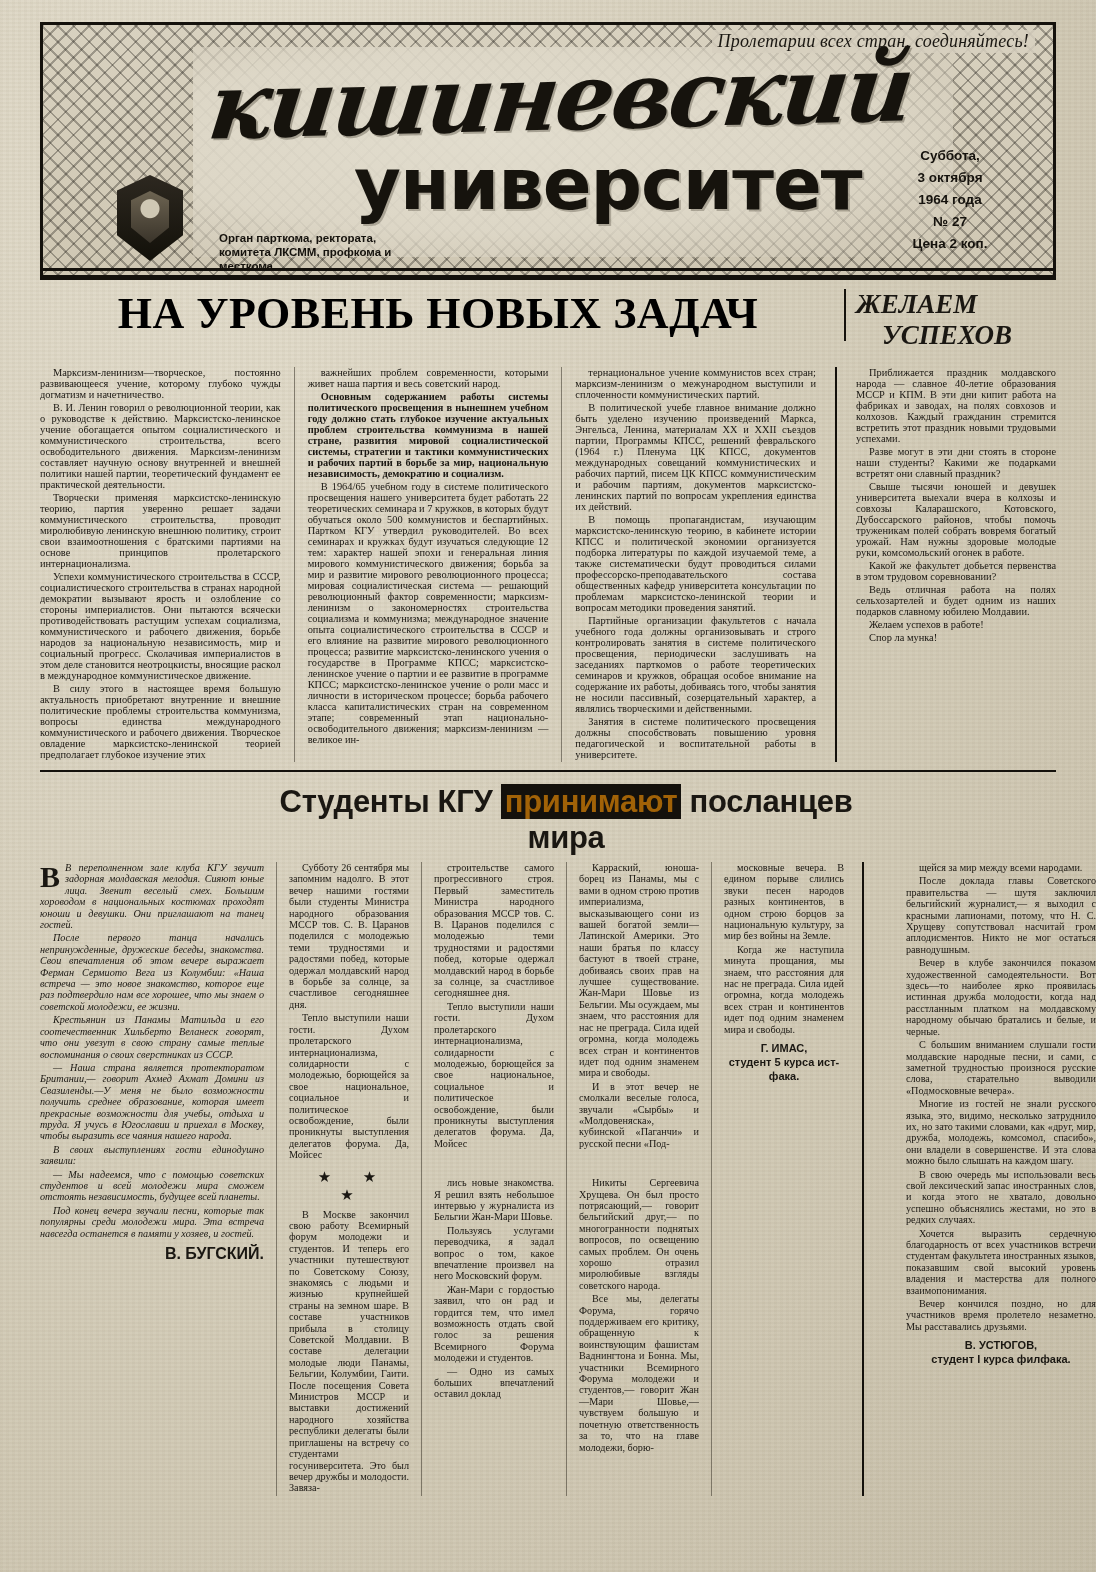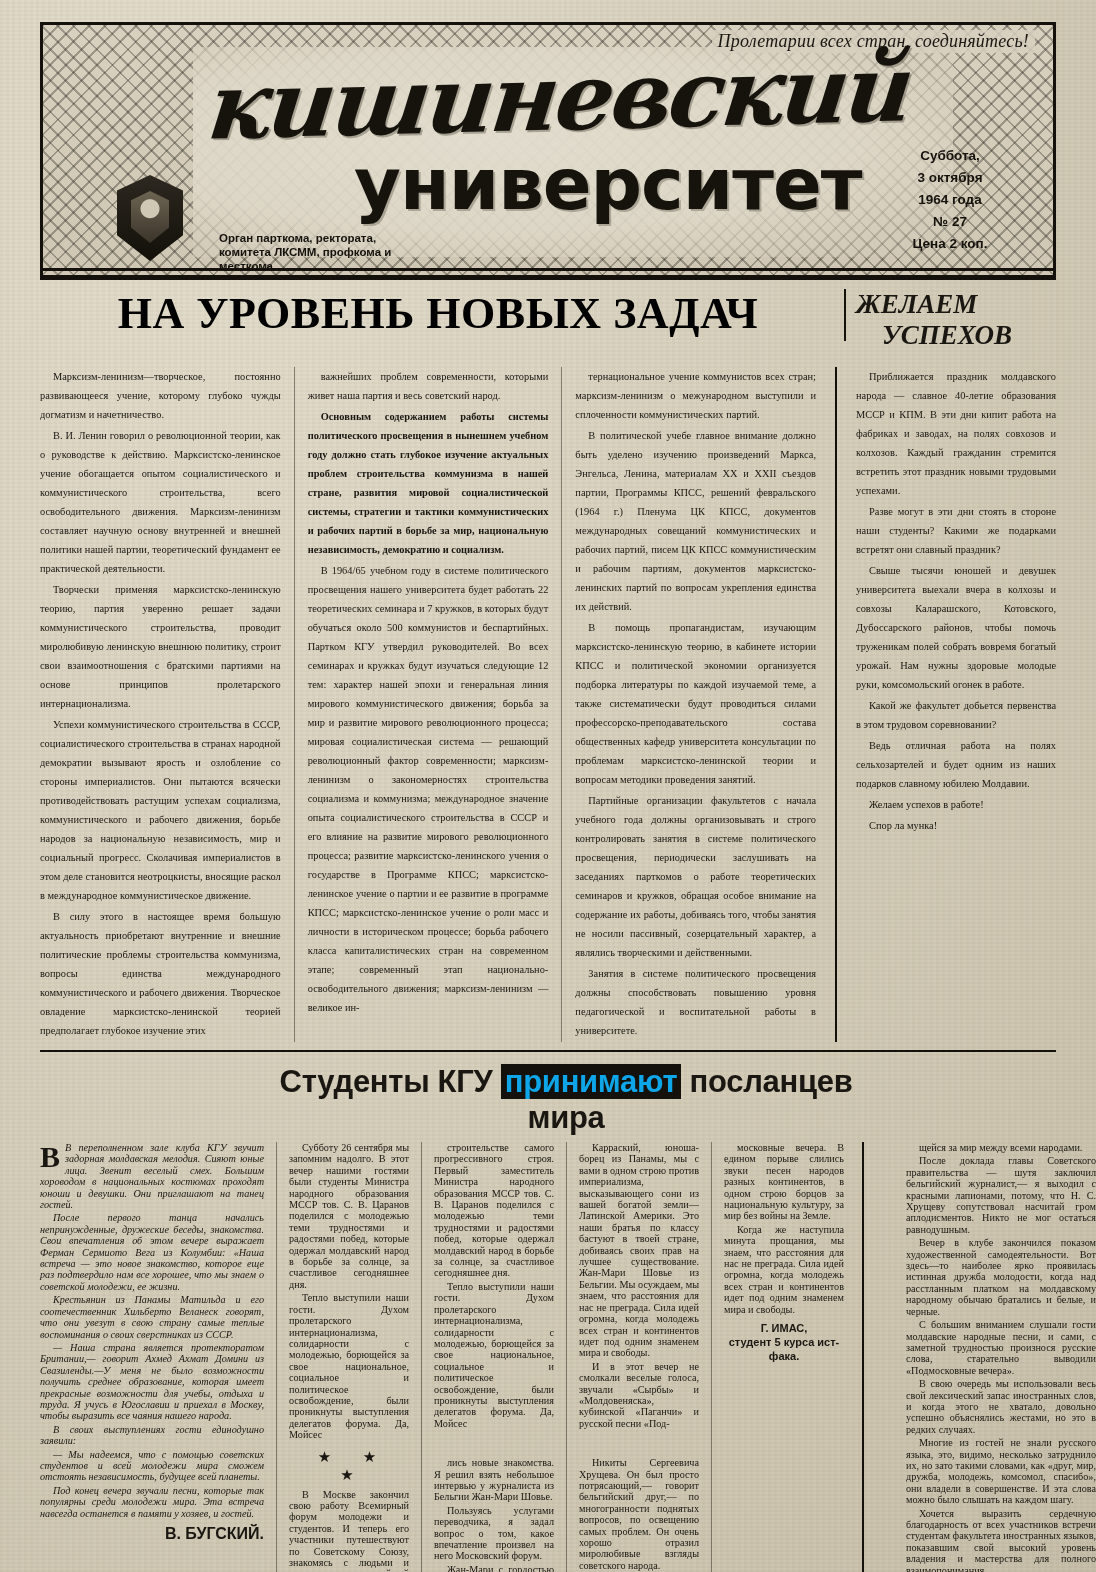--- a/index.html
+++ b/index.html
@@ -76,21 +76,21 @@
   }
   .mh-rule{position:absolute;left:0;right:0;bottom:6px;height:3px;background:#14110c;}
   .mh-rule2{position:absolute;left:0;right:0;bottom:0;height:2px;background:#14110c;}
 
   
   .hl{
     font-family:"Liberation Serif", serif;font-weight:bold;
     text-align:center;color:#000000;
   }
   p{margin:0 0 2px 0;text-indent:13px;text-align:justify;
-    font-size:10.4px;line-height:19px;hyphens:auto;}
+    font-size:10.4px;line-height:11px;hyphens:auto;}
   .col p:first-child{text-indent:13px;}
   .rule{height:2px;background:#14110c;}
 
   
   .sec1{position:relative;margin:9px 12px 0 12px;}
   .sec1-head{
     font-size:44px;line-height:50px;letter-spacing:.5px;
     font-weight:bold;text-align:center;
   }
   .sec1-body{display:flex;gap:13px;margin-top:8px;}
@@ -104,21 +104,21 @@
   }
   .r-head .l2{display:block;padding-left:26px;}
 
   
   .sec2{position:relative;margin:8px 12px 0 12px;}
   .sec2-head{
     font-family:"Liberation Sans", sans-serif;font-weight:bold;
     font-size:31px;line-height:36px;text-align:center;letter-spacing:-.3px;
   }
   .sec2-head .ink{
-    background:#14110c;color:#0ea5e9;padding:0 4px;
+    background:#14110c;color:#a16207;padding:0 4px;
   }
   .sec2-body{display:flex;gap:12px;margin-top:6px;}
   .dropcap{float:left;font-size:30px;line-height:25px;font-weight:bold;padding:2px 5px 0 0;}
   .ital{font-style:italic;}
   .sig{font-family:"Liberation Sans", sans-serif;font-weight:bold;font-size:16px;text-align:right;margin-top:6px;}
   .sig2{font-family:"Liberation Sans", sans-serif;font-weight:bold;font-size:11px;text-align:center;margin-top:6px;line-height:14px;}
   .stars{text-align:center;letter-spacing:14px;font-size:15px;margin:7px 0 5px 10px;}
   .c-narrow p{font-size:10.2px;line-height:11.4px;}
 </style>
 </head>
@@ -268,22 +268,22 @@
         </div>
       </div>
 
       <div class="sep" style="margin:0 6px;"></div>
 
       <div style="width:190px;flex:0 0 190px;margin-left:24px;" class="c-narrow">
         <p>щейся за мир между всеми народами.</p>
         <p>После доклада главы Советского правительства — шутя заключил бельгийский журналист,— я выходил с красными лапионами, потому, что Н. С. Хрущеву сопутствовал насчитай гром аплодисментов. Никто не мог остаться равнодушным.</p>
         <p>Вечер в клубе закончился показом художественной самодеятельности. Вот здесь—то наиболее ярко проявилась истинная дружба молодости, когда над расстланным платком на молдавскому народному обычаю братались и белые, и черные.</p>
         <p>С большим вниманием слушали гости молдавские народные песни, и сами, с заметной трудностью произнося русские слова, старательно выводили «Подмосковные вечера».</p>
+        <p>Многие из гостей не знали русского языка, это, видимо, несколько затруднило их, но зато такими словами, как «друг, мир, дружба, молодежь, комсомол, спасибо», они владели в совершенстве. И эта слова можно было слышать на каждом шагу.</p>
         <p>В свою очередь мы использовали весь свой лексический запас иностранных слов, и когда этого не хватало, довольно успешно объяснялись жестами, но это в редких случаях.</p>
-        <p>Многие из гостей не знали русского языка, это, видимо, несколько затруднило их, но зато такими словами, как «друг, мир, дружба, молодежь, комсомол, спасибо», они владели в совершенстве. И эта слова можно было слышать на каждом шагу.</p>
         <p>Хочется выразить сердечную благодарность от всех участников встречи студентам факультета иностранных языков, показавшим свой высокий уровень владения и мастерства для полного взаимопонимания.</p>
         <p>Вечер кончился поздно, но для участников время пролетело незаметно. Мы расставались друзьями.</p>
         <div class="sig2">
           <div>В. УСТЮГОВ,</div>
           <div>студент I курса филфака.</div>
         </div>
       </div>
 
     </div>
   </div>

